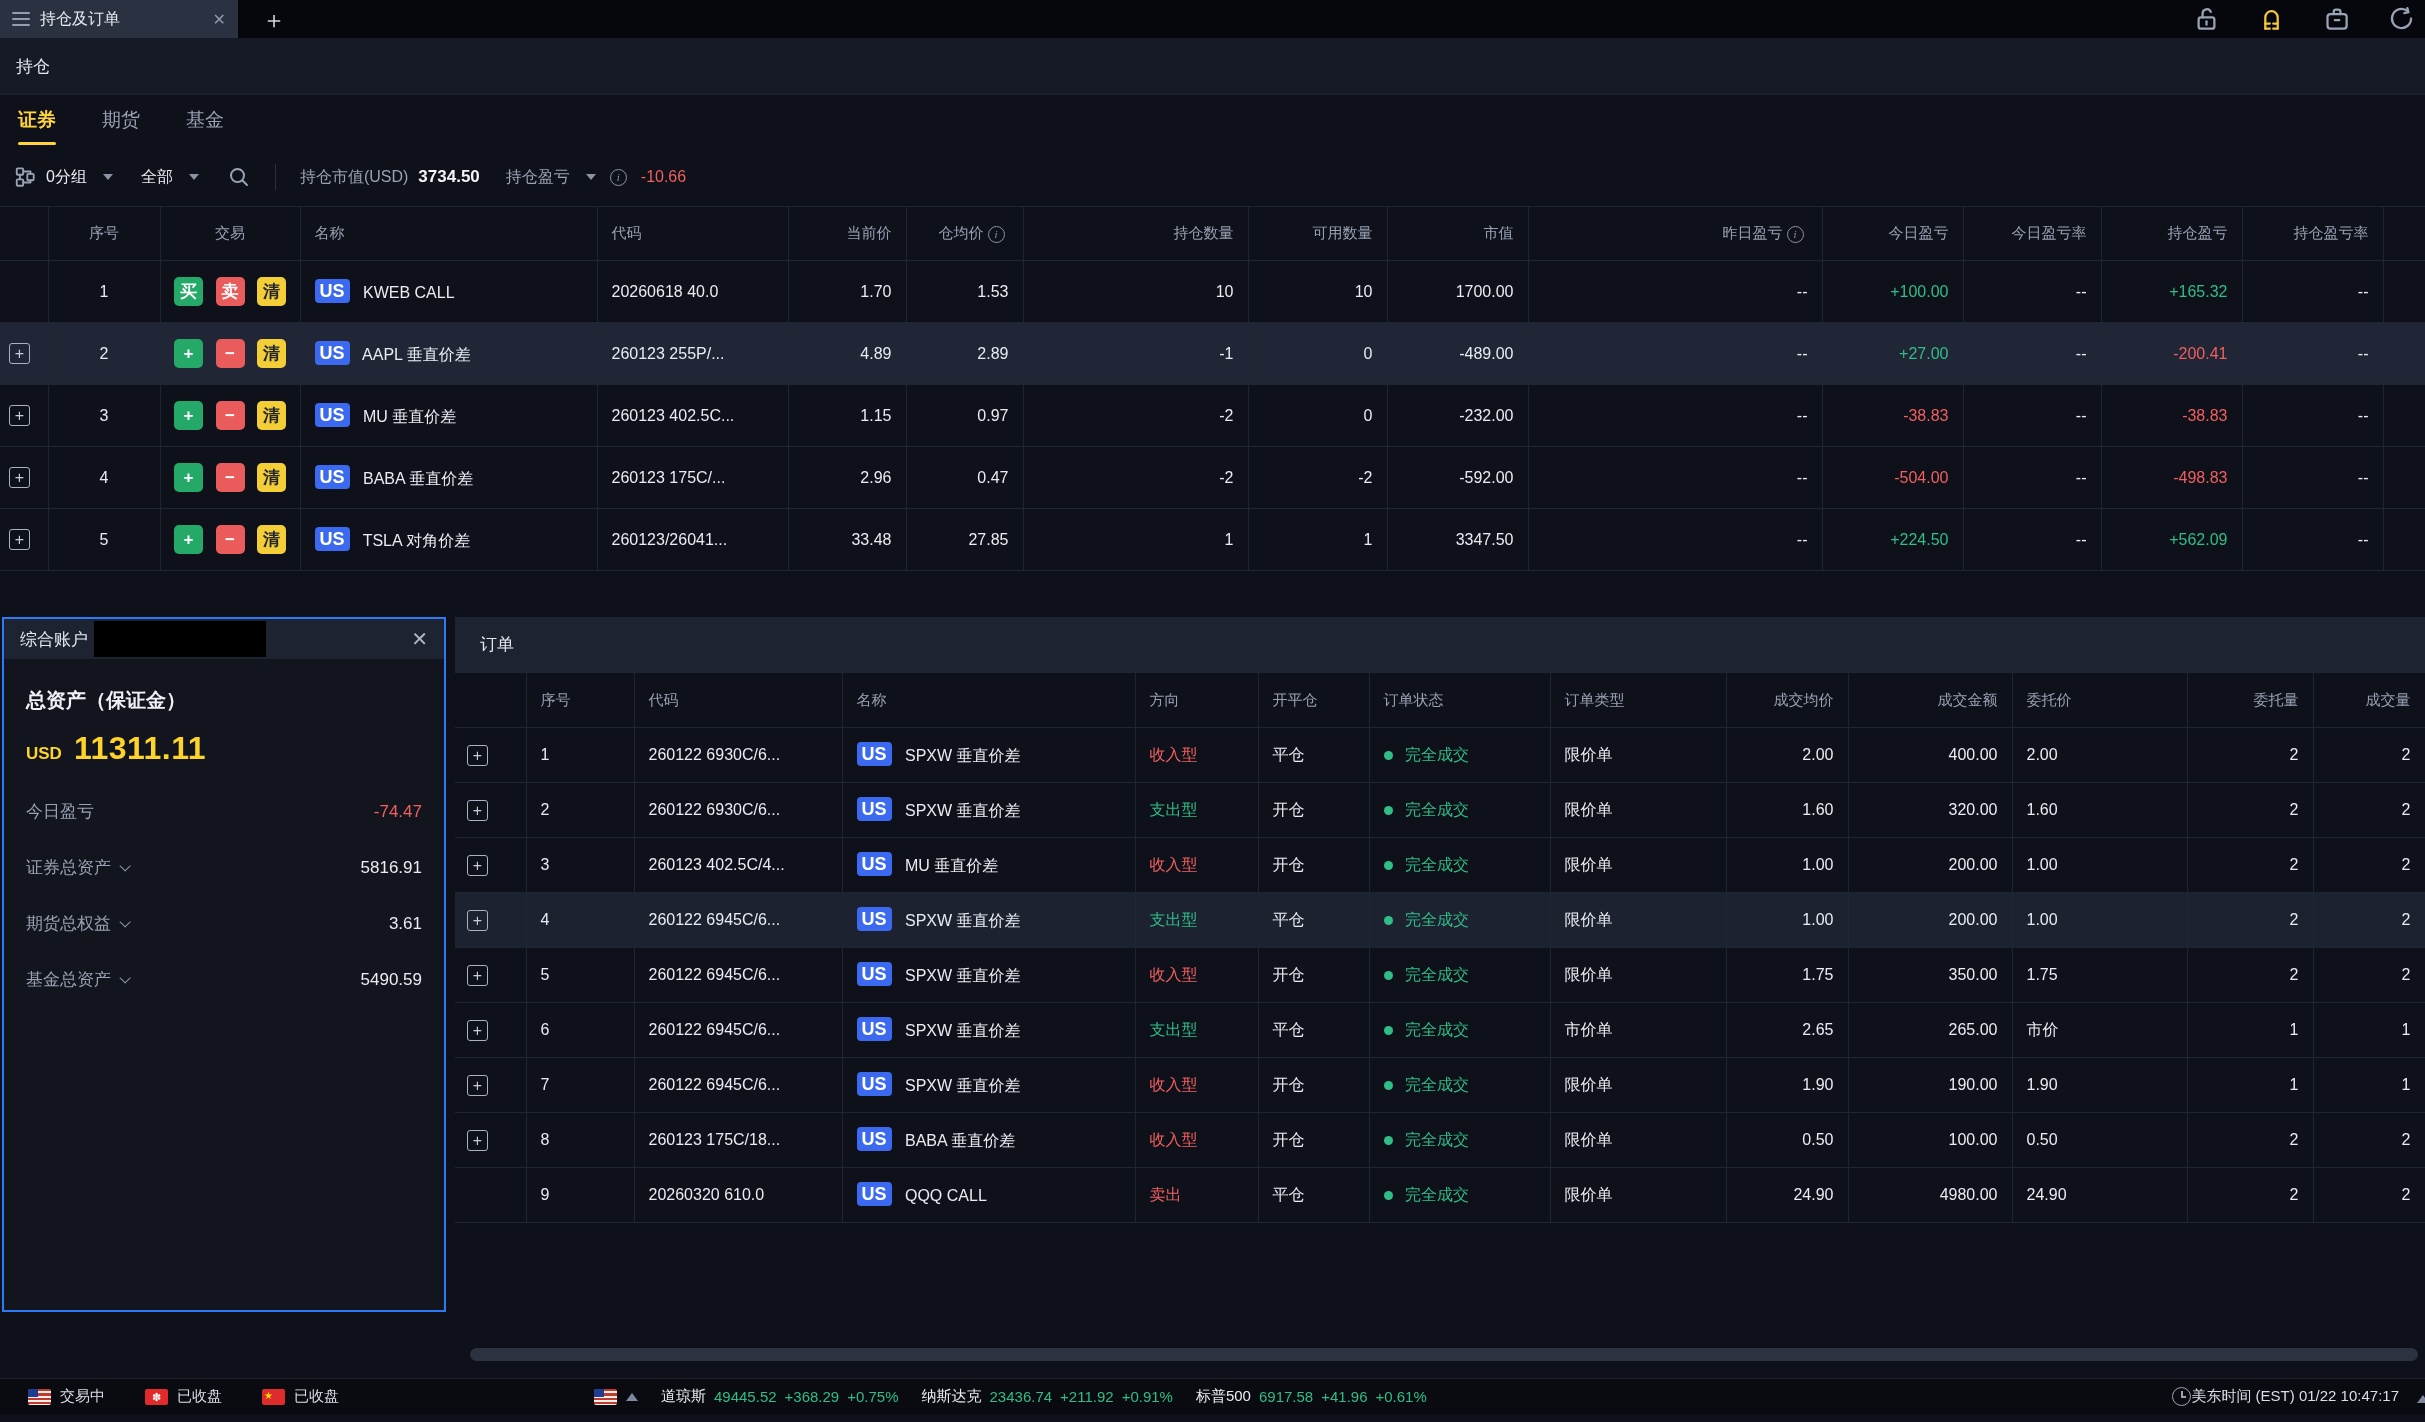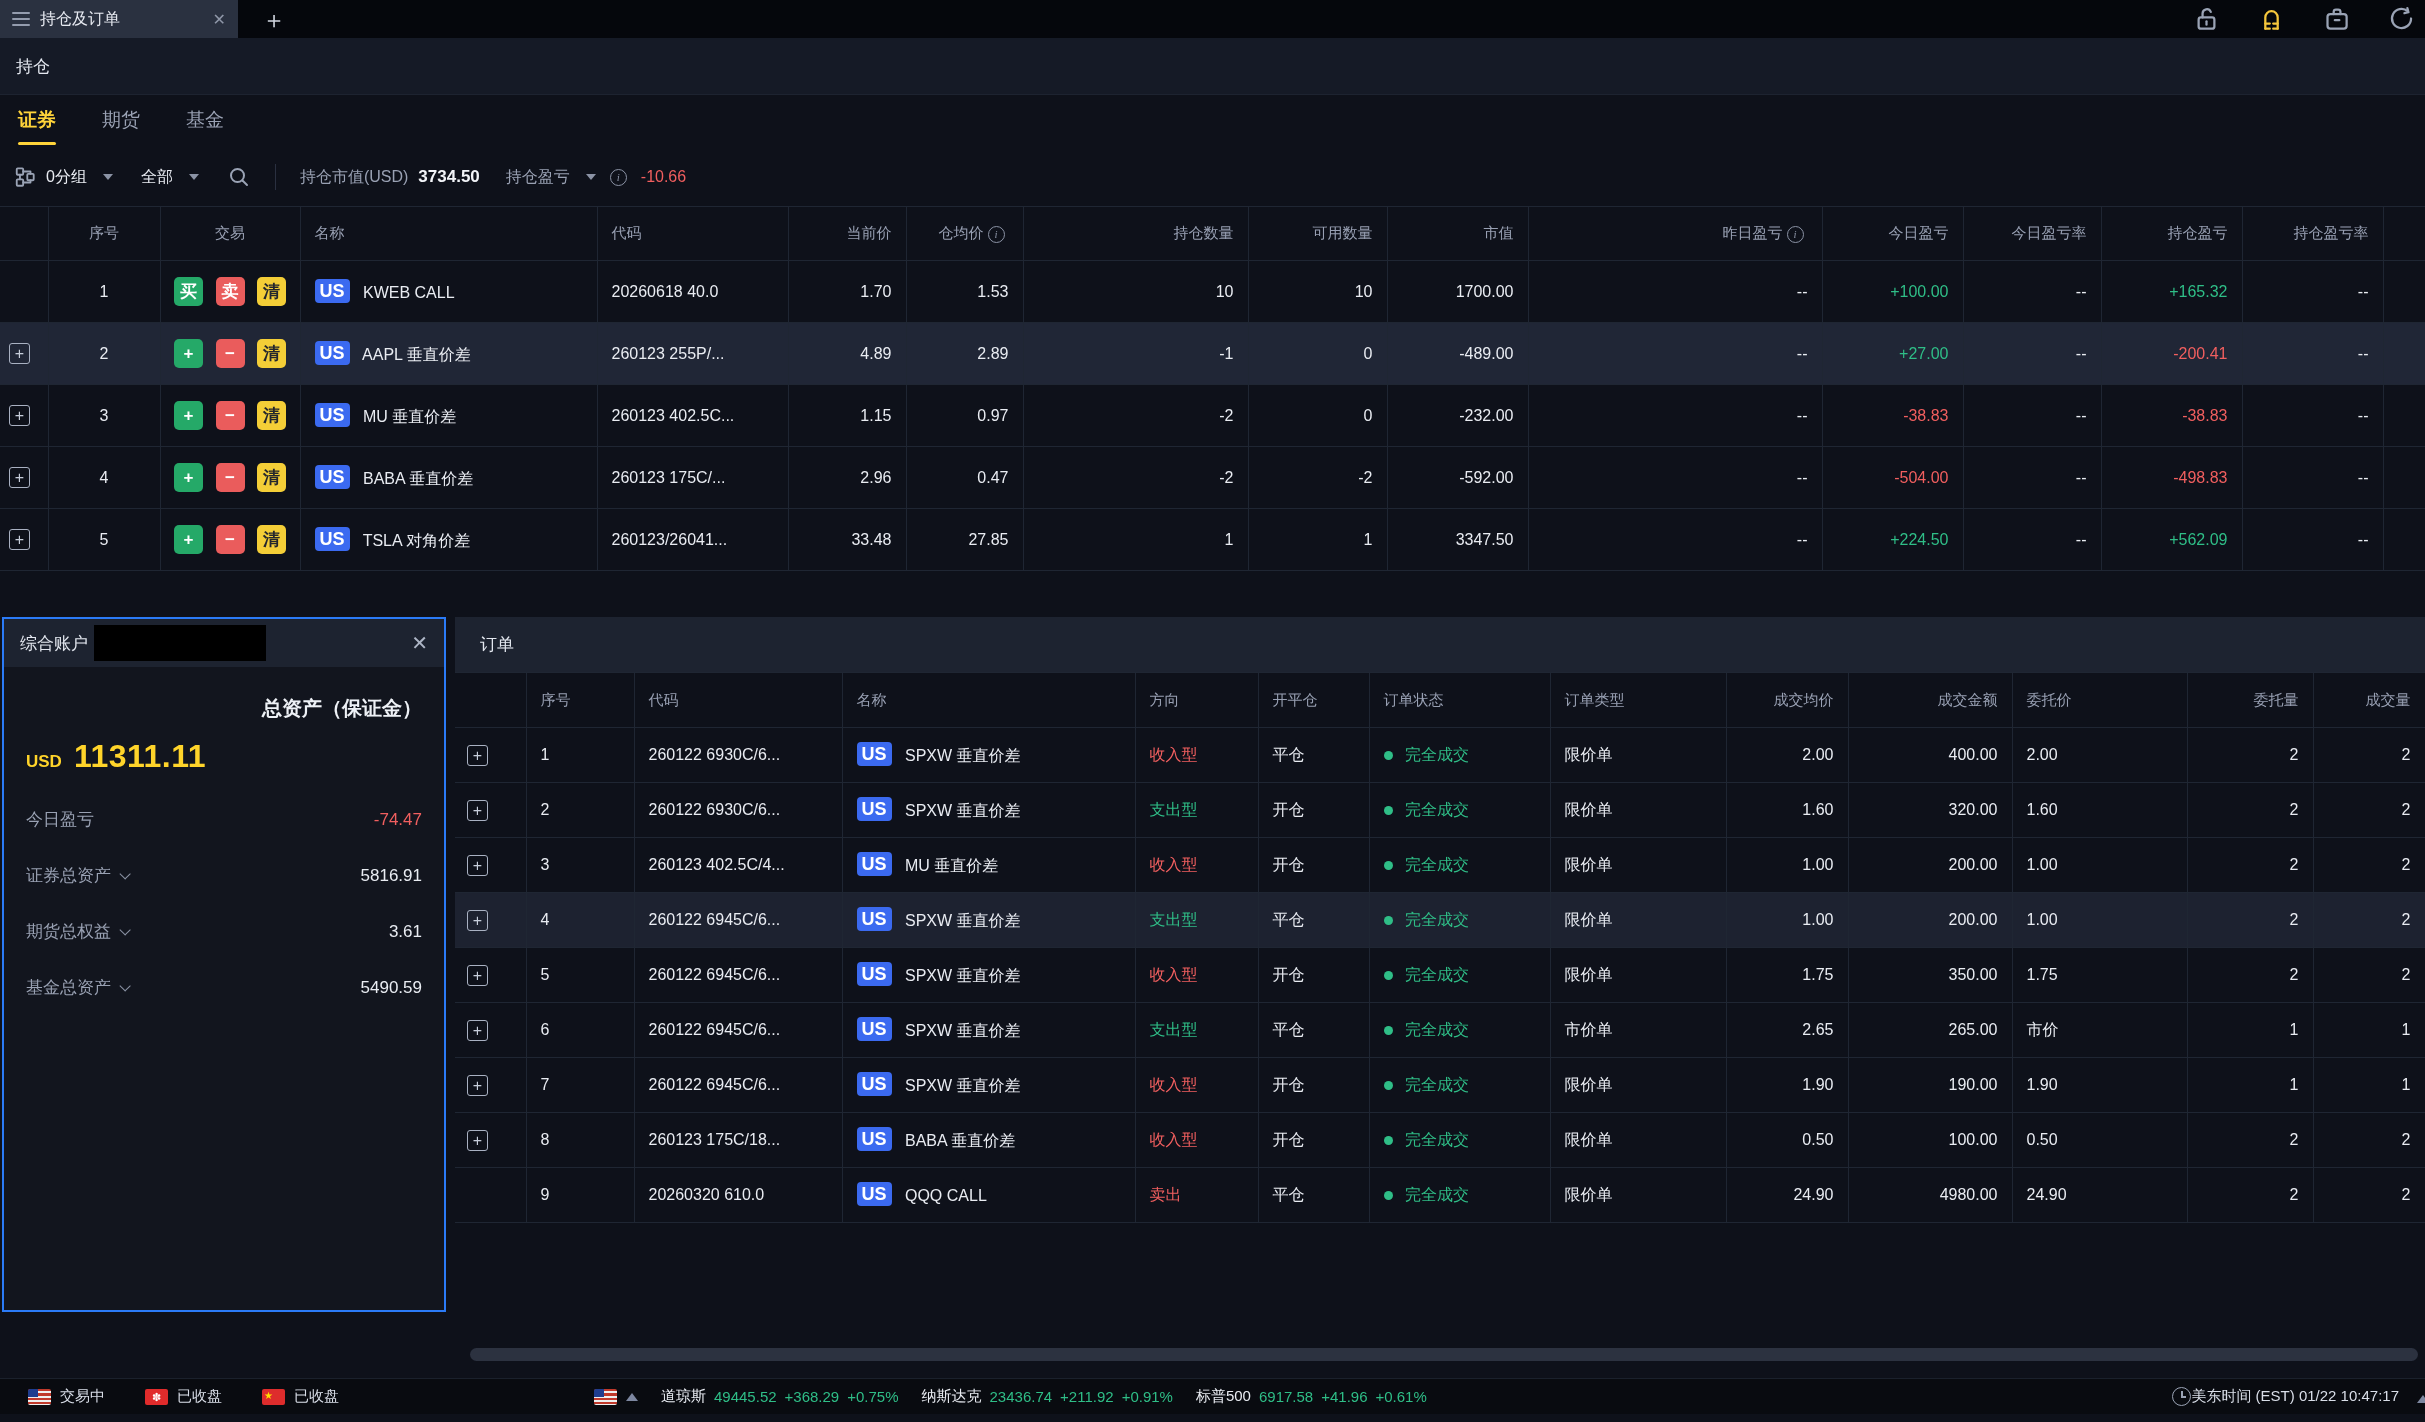--- a/index.html
+++ b/index.html
@@ -81,25 +81,25 @@
   .ord-table td { height:55px; }
   .ord-table th, .ord-table td { border-right:1px solid #1f2633; border-bottom:1px solid #1f2633;
       border-top:1px solid #1f2633; overflow:hidden; white-space:nowrap; }
   .ord-table tbody tr:nth-child(4) td { background:#1d2230; }
   .dot { display:inline-block; width:9px; height:9px; border-radius:50%; background:#2fbe87; margin-right:8px; }
   .hscroll { position:absolute; left:15px; top:731px; width:1948px; height:13px; background:#2c3240; border-radius:7px; }
 
   
   .acct { position:absolute; left:2px; top:617px; width:444px; height:695px;
           border:2px solid #2b7bf7; background:#12151e; z-index:5; }
-  .acct-head { height:48px; background:#1d2330; display:flex; align-items:center; padding:0 16px; }
+  .acct-head { height:40px; background:#1d2330; display:flex; align-items:center; padding:0 16px; }
   .acct-head .t { font-size:17px; color:#e4e8f0; }
   .redact { width:172px; height:36px; background:#000; margin-left:6px; }
   .acct-head .xx { margin-left:auto; font-size:20px; color:#aeb6c6; }
-  .acct-body { padding:28px 22px 0 22px;text-align:right; }
+  .acct-body { padding:28px 22px 0 22px; }
   .acct-total-label { font-size:20px; font-weight:700; color:#eef1f6; }
   .acct-total-line { margin-top:16px; display:flex; align-items:baseline; gap:12px; }
   .cur { color:#ffd42a; font-size:17px; font-weight:700; }
   .tot { color:#ffd42a; font-size:32px; font-weight:700; letter-spacing:.5px; }
   .acct-row { display:flex; align-items:center; margin-top:33px; font-size:17px; }
   .acct-row .l { color:#99a1b3; display:flex; align-items:center; gap:8px; }
   .acct-row .v { margin-left:auto; color:#e9ecf2; }
   .chev { width:8px; height:8px; border-right:1.6px solid #8b93a5; border-bottom:1.6px solid #8b93a5;
           transform:rotate(45deg) translateY(-3px); display:inline-block; }
 

